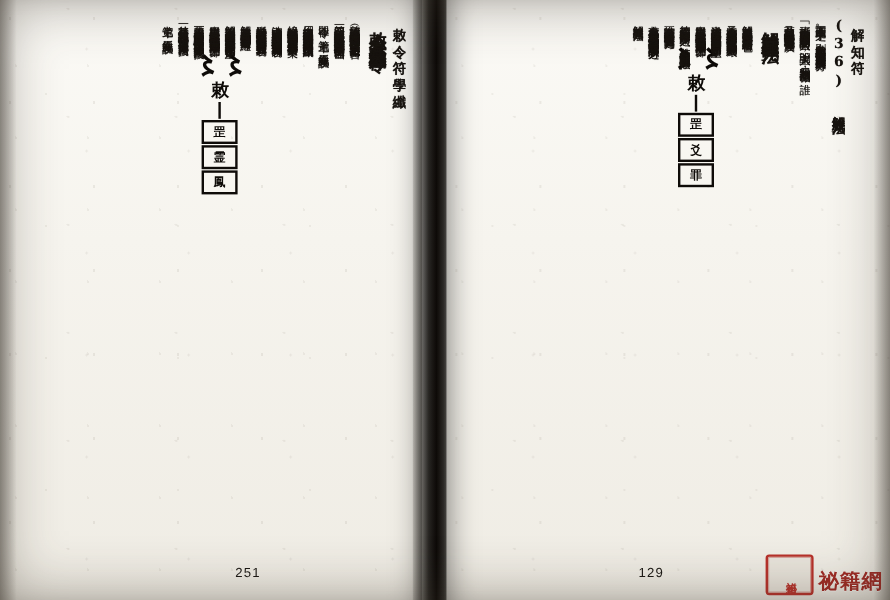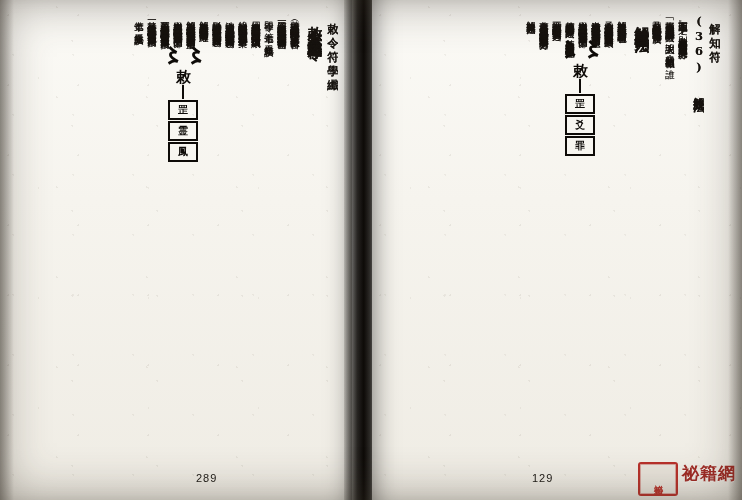--- a/index.html
+++ b/index.html
@@ -82,21 +82,21 @@
   .col.head{font-size:11.5px;letter-spacing:1.2px;font-weight:bold;width:16px;}
 
   
   .talisman{
     position:absolute;
     display:flex;
     flex-direction:column;
     align-items:center;
     gap:2px;
     color:#0e0b08;
-    font-family:Liberation Sans, sans-serif;
+    font-family:Liberation Serif, serif;
   }
   .tal-top{
     font-size:26px;line-height:.8;font-weight:bold;letter-spacing:-3px;
   }
   .tal-body{
     width:34px;
     display:flex;flex-direction:column;align-items:center;gap:1px;
   }
   .tal-row{
     font-size:15px;line-height:1;font-weight:bold;letter-spacing:-1px;
@@ -115,21 +115,21 @@
     position:absolute;
     bottom:16px;
     font-family:"Liberation Sans", sans-serif;
     font-size:11px;
     color:#1a1713;
     letter-spacing:1px;
   }
   
   #watermark{
     position:absolute;right:6px;bottom:4px;
-    display:flex;align-items:flex-start;gap:4px;
+    display:flex;align-items:flex-end;gap:4px;
   }
   .seal{
     width:36px;height:30px;
     border:2px solid #b8312a;
     border-radius:3px;
     background:rgba(231,226,216,.75);
     display:flex;align-items:center;justify-content:center;
     color:#b8312a;font-size:9px;font-weight:bold;
     font-family:"DejaVu Serif",serif;
     writing-mode:vertical-rl;text-orientation:upright;
@@ -184,21 +184,21 @@
       <div class="col tall">法之中國或戒則或木架就紙於紙上寫其紙以符照紙上處處可用其容易</div>
       <div class="col tall">懸掛持時須審察體量最少相隔七八十前置其正方乃行者若如其容易</div>
       <div class="col tall">解脫光若照見光時即須殺開則目昏暗難而可漸經</div>
       <div class="col tall">解脫光不同之議文般有啼光咒之次序完全與門婚姻法同（見十三節不煩重</div>
       <div class="col tall">出單横形不同之議文般有啼光咒之次序完全與門婚姻法同（見十三節）</div>
       <div class="col tall">先若視光者兩一併發化遠急請光時見得光行（見前）以下十餘與多法同授</div>
       <div class="col tall">其待一併發化遠急請光時見得光行（見前）以下十餘與多法同授</div>
       <div class="col short">第七章　看飯光秘訣</div>
     </div>
 
-    <div class="pagenum" style="left:196px;">289</div>
+    <div class="pagenum" style="left:196px;">251</div>
     <div class="edge-dark" style="left:0;"></div>
   </div>
 
   <div id="gutter"></div>
 
   <div class="leaf" id="leaf-right">
     <div class="speckle"></div>
 
     <div class="talisman" style="left:185px;top:40px;">
       <div class="tal-top">〻〻</div>

